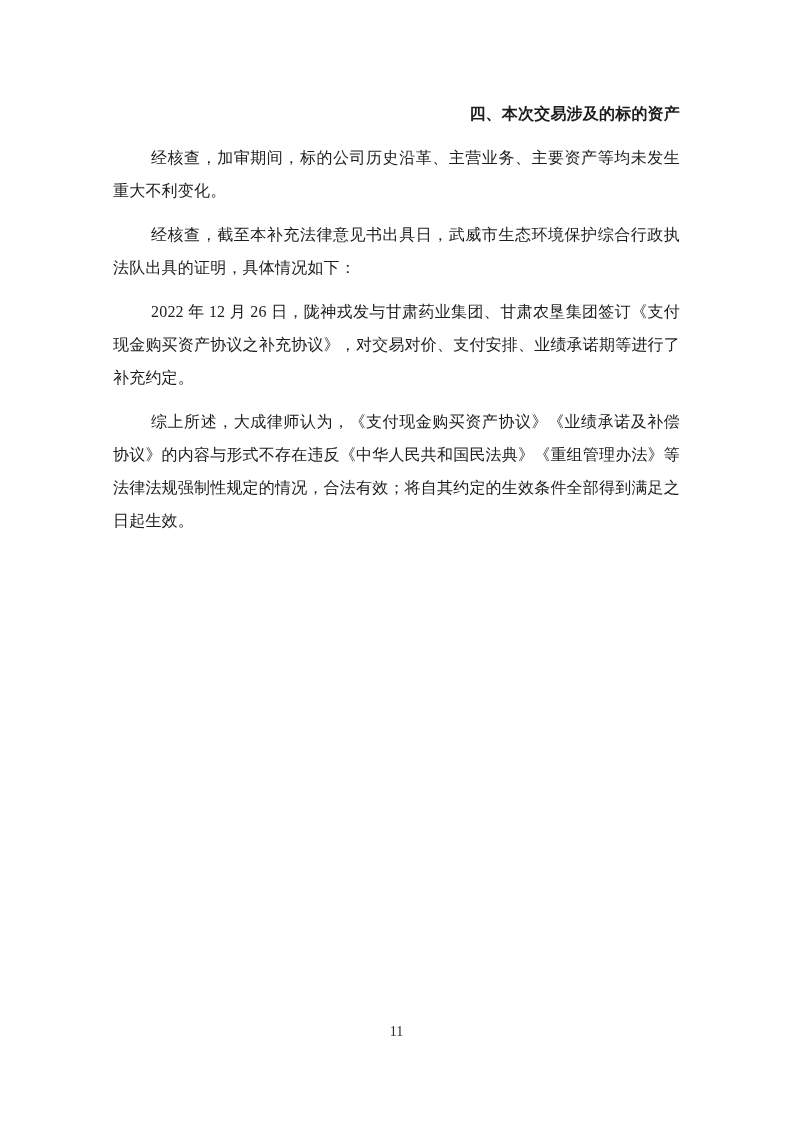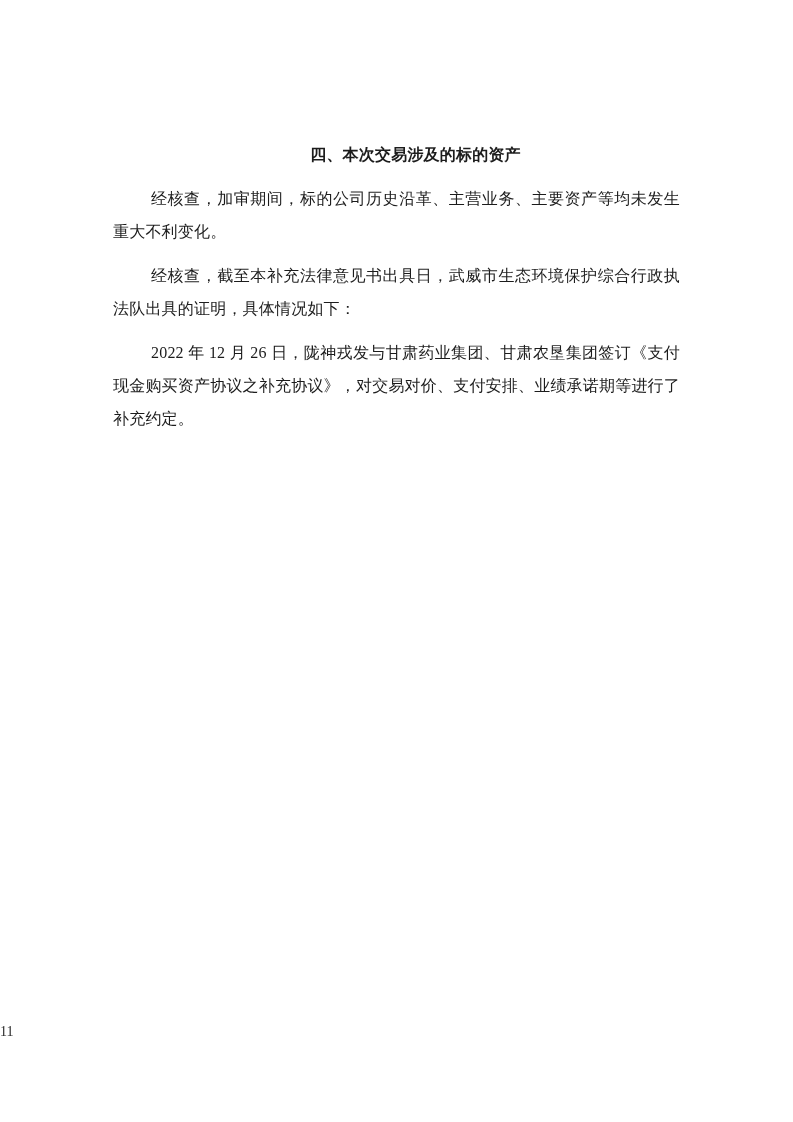--- a/index.html
+++ b/index.html
@@ -28,41 +28,41 @@
     margin: 0 0 11px 0;
     font-size: 16px;
     line-height: 33px;
     text-align: justify;
     text-indent: 38px;
     letter-spacing: 0.2px;
     word-break: break-all;
   }
   .heading {
     font-weight: bold;
-    text-align: center;
-    margin-top: 41px;
+    text-align: right;
   }
   .emphasis {
     font-weight: bold;
   }
   .page-number {
     position: absolute;
     top: 1021px;
     left: 0;
     width: 100%;
-    text-align: left;
+    text-align: center;
     font-size: 14px;
     line-height: 22px;
     color: #2a2a2a;
   }
 </style>
 </head>
 <body>
 
 <div class="page">
   <div class="content">
     <h2 class="block heading">四、本次交易涉及的标的资产</h2>
     <p class="block">经核查，加审期间，标的公司历史沿革、主营业务、主要资产等均未发生重大不利变化。</p>
     <p class="block">经核查，截至本补充法律意见书出具日，武威市生态环境保护综合行政执法队出具的证明，具体情况如下：</p>
     <p class="block">2022 年 12 月 26 日，陇神戎发与甘肃药业集团、甘肃农垦集团签订《支付现金购买资产协议之补充协议》，对交易对价、支付安排、业绩承诺期等进行了补充约定。</p>
+    <p class="block">综上所述，大成律师认为，《支付现金购买资产协议》《业绩承诺及补偿协议》的内容与形式不存在违反《中华人民共和国民法典》《重组管理办法》等法律法规强制性规定的情况，合法有效；将自其约定的生效条件全部得到满足之日起生效。</p>
   </div>
   <div class="page-number">11</div>
 </div>
 
 </body></html>

